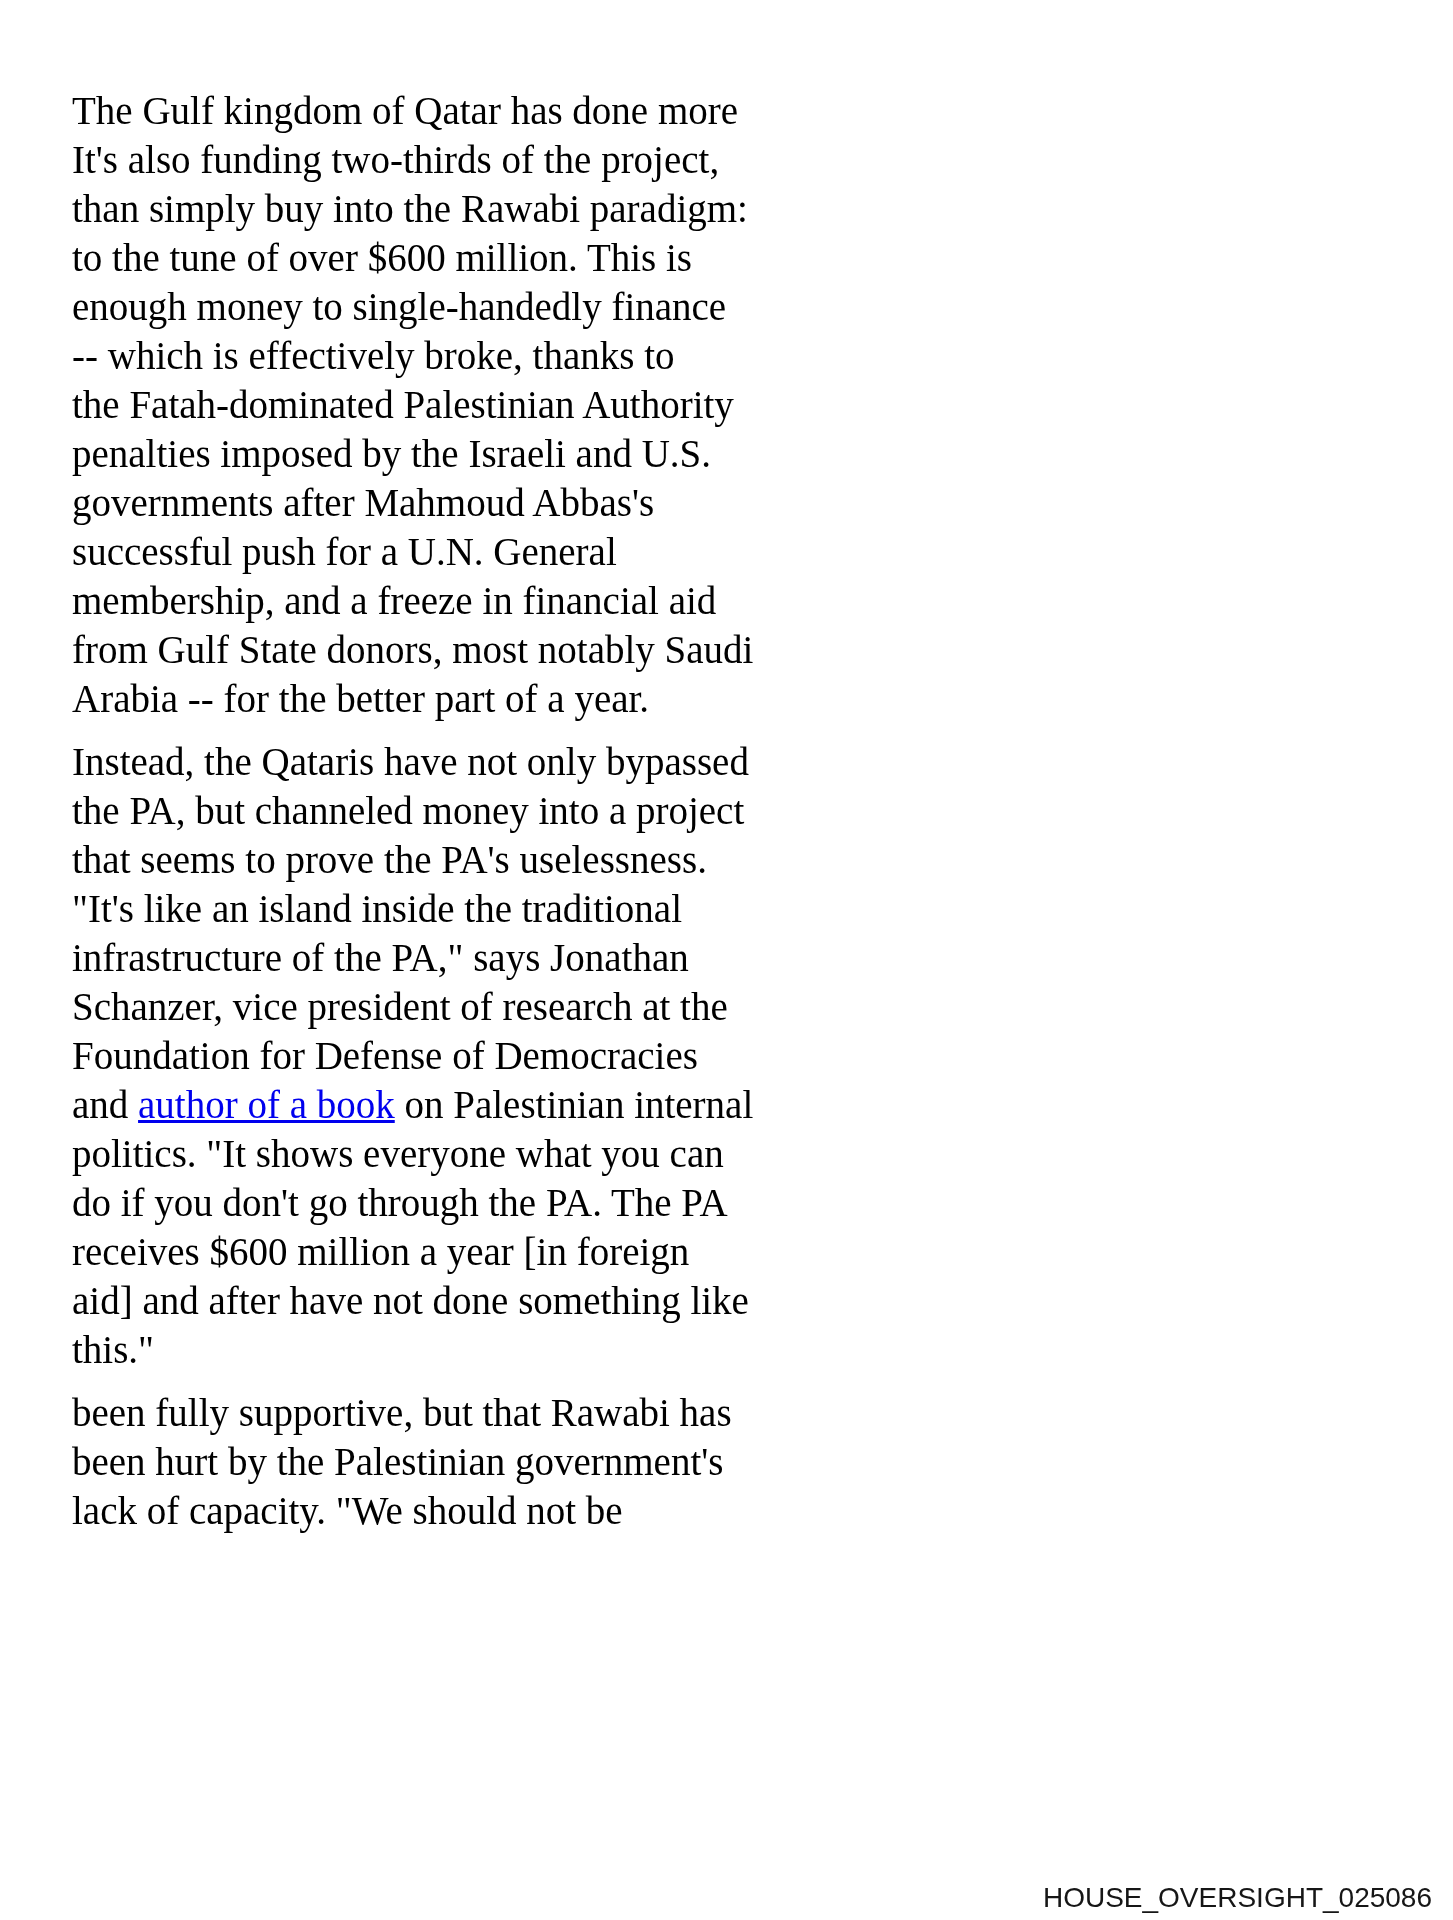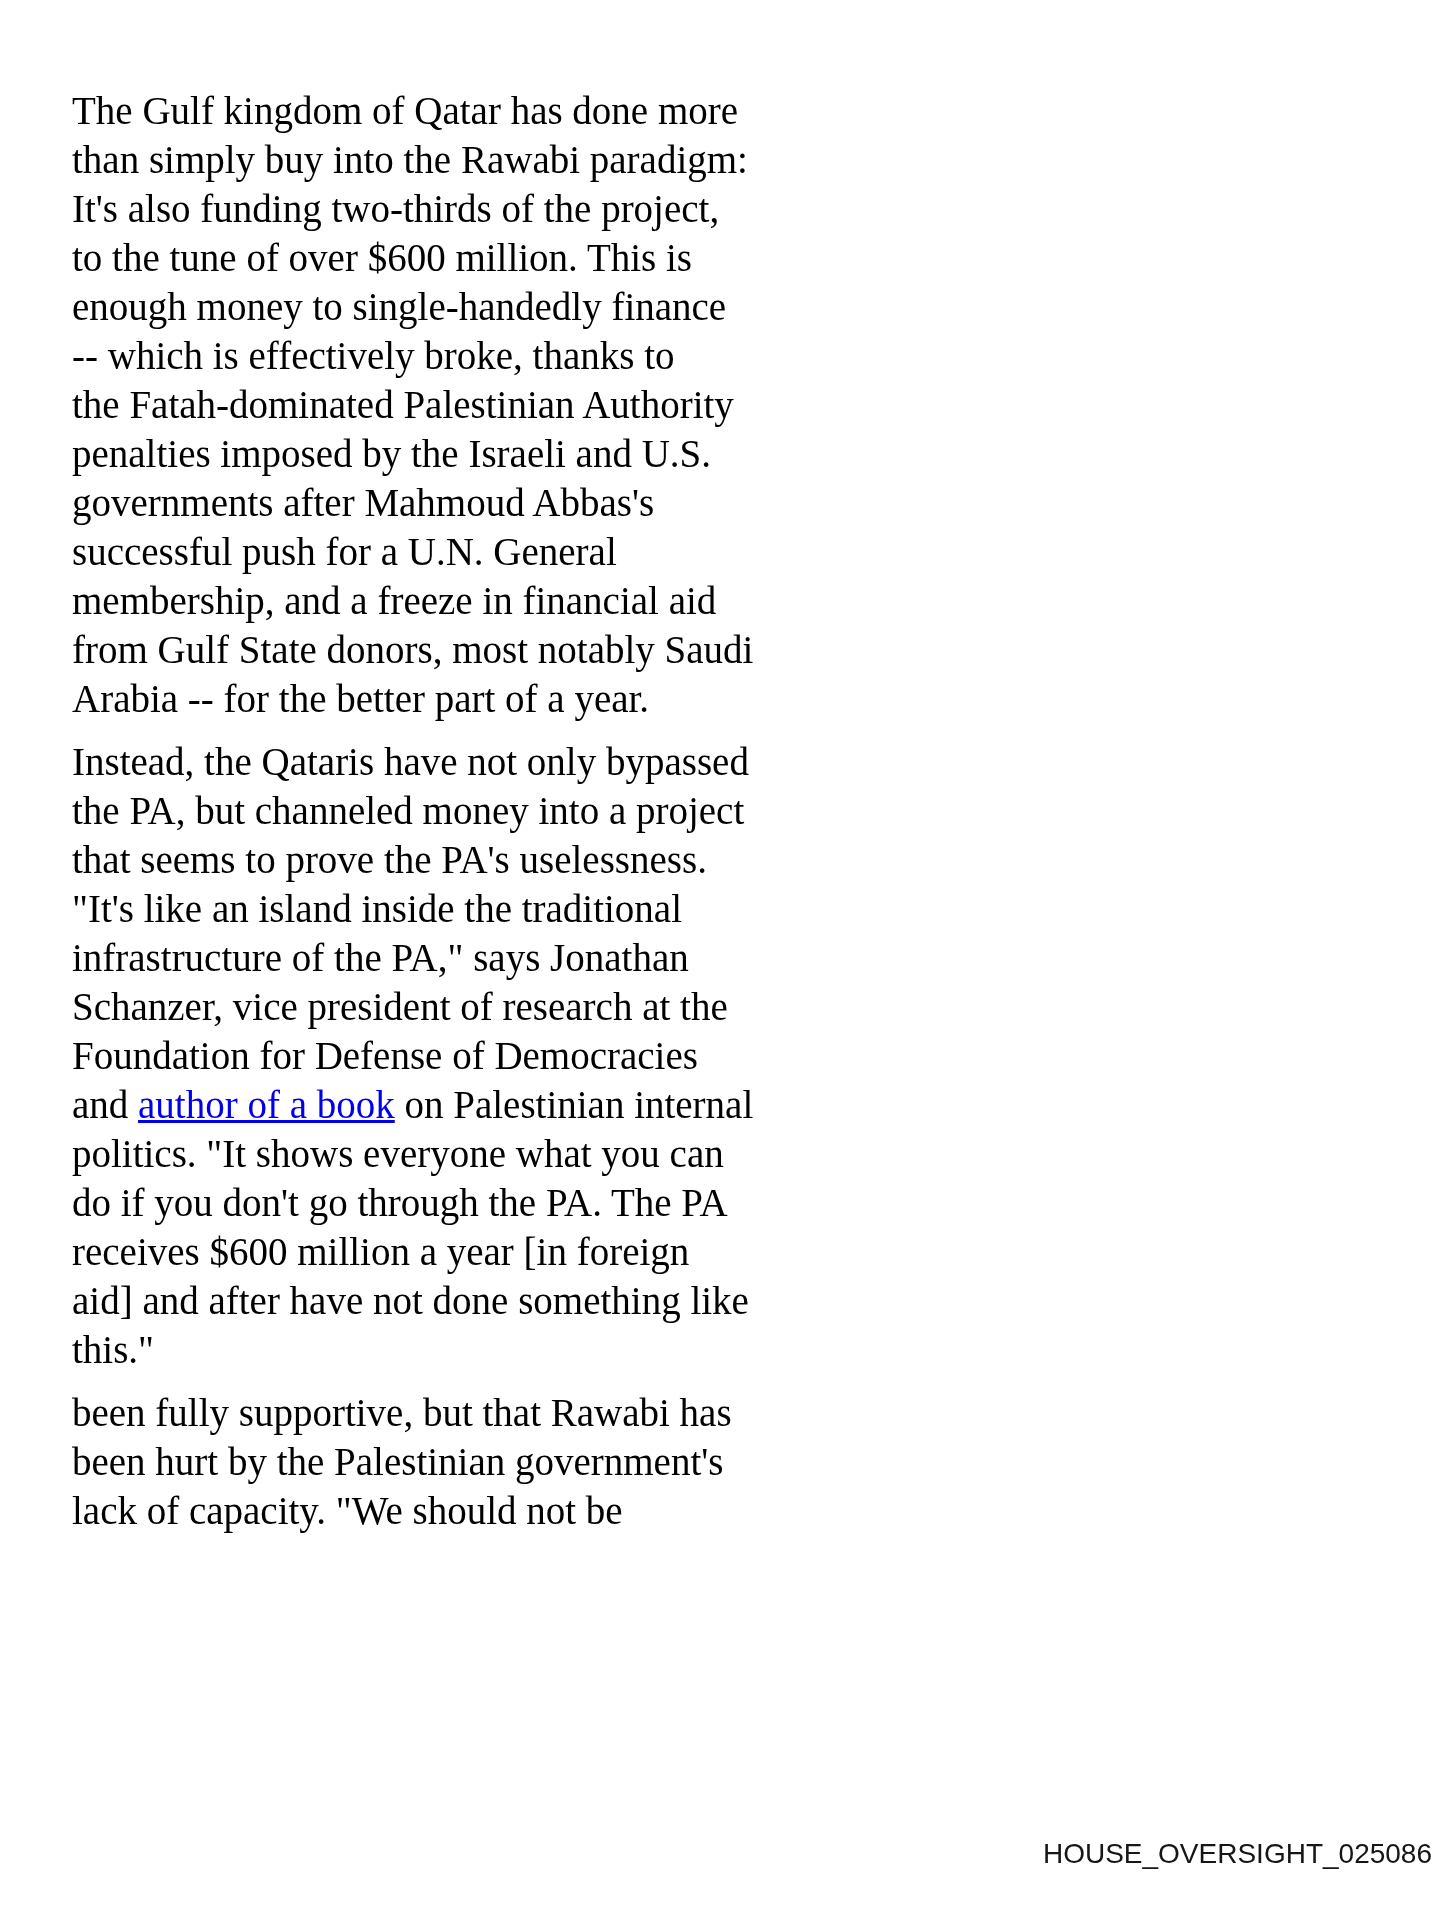--- a/index.html
+++ b/index.html
@@ -36,37 +36,37 @@
     white-space: pre-wrap;
   }
   a.booklink {
     color: #0000ee;
     text-decoration: underline;
     cursor: pointer;
     margin-top: 28px;
   }
   .footer {
     position: absolute;
-    top: 1839px;
+    top: 1883px;
     right: 21px;
     font-family: "Liberation Sans", sans-serif;
     font-size: 28px;
     line-height: 30px;
     color: #161616;
   }
 </style>
 </head>
 <body>
 
 <div class="page">
   <div class="content">
       <p class="para">
         <span class="line"><span class="seg">The Gulf kingdom of Qatar has done more</span></span>
+        <span class="line"><span class="seg">It's also funding two-thirds of the project,</span></span>
         <span class="line"><span class="seg">than simply buy into the Rawabi paradigm:</span></span>
-        <span class="line"><span class="seg">It's also funding two-thirds of the project,</span></span>
         <span class="line"><span class="seg">to the tune of over $600 million. This is</span></span>
         <span class="line"><span class="seg">enough money to single-handedly finance</span></span>
         <span class="line"><span class="seg">-- which is effectively broke, thanks to</span></span>
         <span class="line"><span class="seg">the Fatah-dominated Palestinian Authority</span></span>
         <span class="line"><span class="seg">penalties imposed by the Israeli and U.S.</span></span>
         <span class="line"><span class="seg">governments after Mahmoud Abbas's</span></span>
         <span class="line"><span class="seg">successful push for a U.N. General</span></span>
         <span class="line"><span class="seg">membership, and a freeze in financial aid</span></span>
         <span class="line"><span class="seg">from Gulf State donors, most notably Saudi</span></span>
         <span class="line"><span class="seg">Arabia -- for the better part of a year.</span></span>

